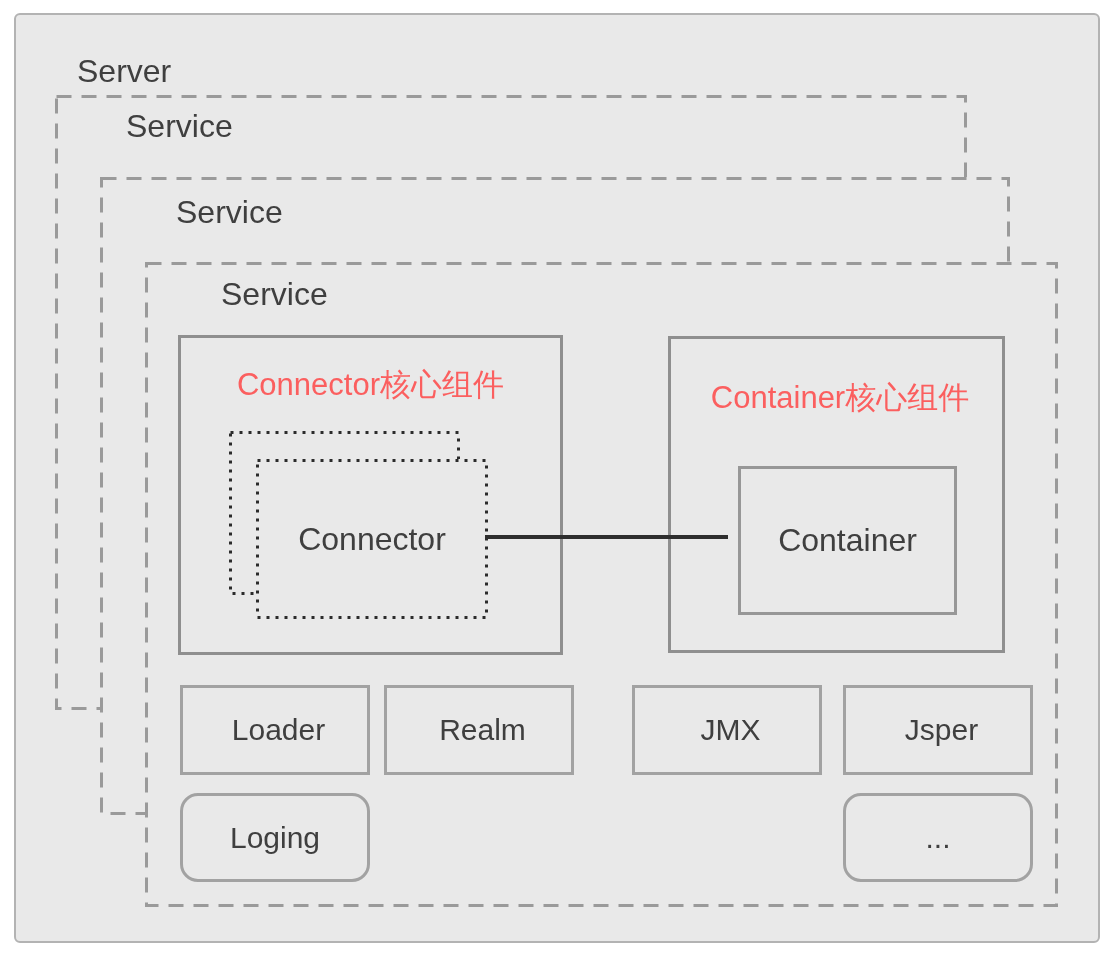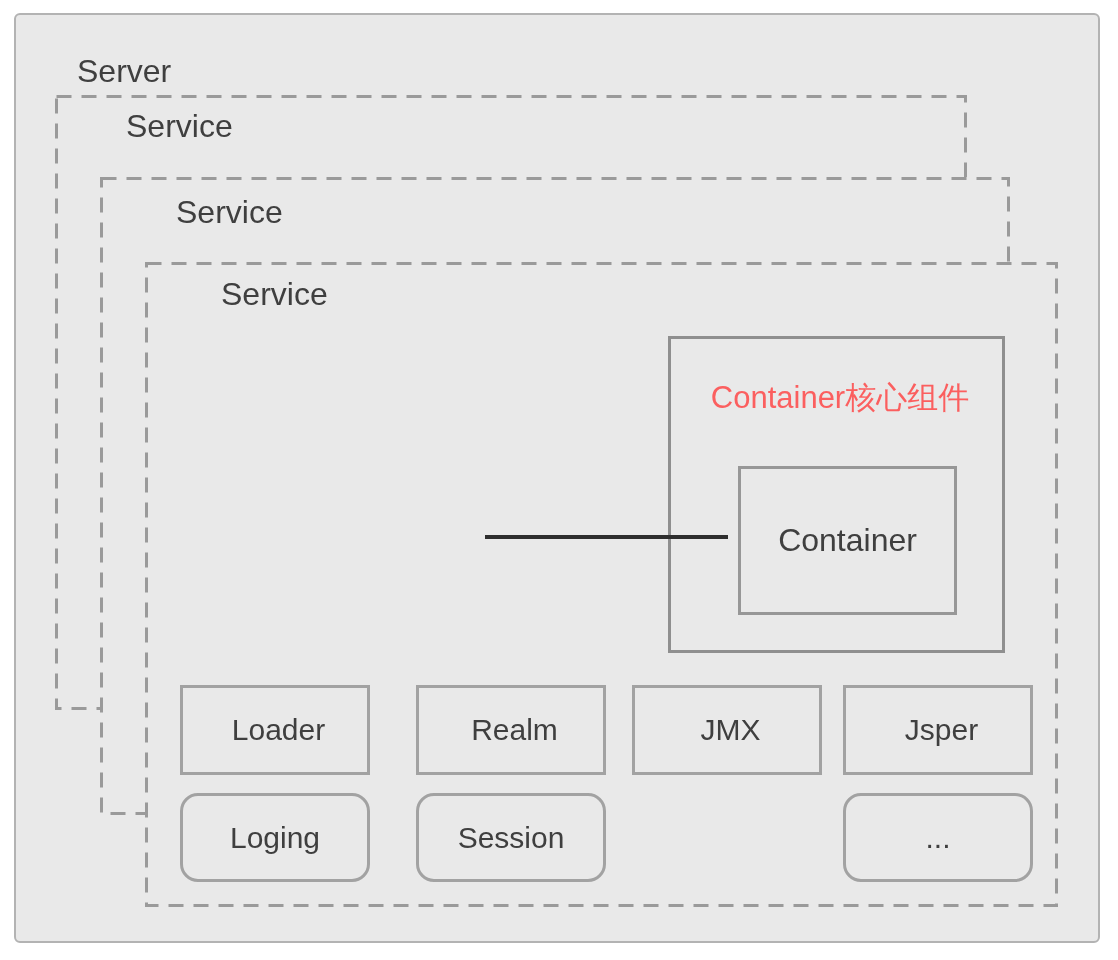--- a/index.html
+++ b/index.html
@@ -78,21 +78,21 @@
   
   .comp {
     position:absolute; width:190px; height:90px;
     border:3px solid var(--comp_border,#a2a2a2); box-sizing:border-box;
     background:var(--panel_fill,#e9e9e9);
     display:flex; align-items:center; justify-content:center;
     font-size:30px; color:var(--text_dark,#3f3f3f);
   }
   .r1 { top:685px;padding-left:7px; }
   .r2 { top:793px; height:89px;border-radius:18px; }
-  .c1 { left:180px; } .c2 { left:416px;justify-content:center; } .c3 { left:632px; } .c4 { left:843px; }
+  .c1 { left:180px; } .c2 { left:384px;justify-content:center; } .c3 { left:632px; } .c4 { left:843px; }
 </style>
 </head>
 <body>
 
 <div class="canvas">
 
   <div class="server">
     <span class="lbl server-lbl">Server</span>
   </div>
 
@@ -110,20 +110,34 @@
     <span class="lbl svc-lbl s2">Service</span>
   </div>
 
   <div class="service svc3">
     <svg class="dash-border" width="913" height="645">
         <rect x="1.5" y="1.5" width="910" height="642"></rect>
       </svg>
     <span class="lbl svc-lbl s3">Service</span>
   </div>
 
+  <div class="group connector-group">
+    <div class="red-title">Connector核心组件</div>
+    <div class="dotted-box back">
+      <svg width="231" height="164">
+          <rect x="1.5" y="1.5" width="228" height="161"></rect>
+        </svg>
+    </div>
+    <div class="dotted-box front">
+      <svg width="232" height="160">
+          <rect x="1.5" y="1.5" width="229" height="157"></rect>
+        </svg>
+      <span class="lbl comp-lbl">Connector</span>
+    </div>
+  </div>
 
   <div class="group container-group">
     <div class="red-title">Container核心组件</div>
     <div class="inner-solid">
       <span class="lbl comp-lbl">Container</span>
     </div>
   </div>
 
   <div class="link"></div>
 
@@ -135,20 +149,17 @@
   </div>
   <div class="comp r1 c3">
     <span>JMX</span>
   </div>
   <div class="comp r1 c4">
     <span>Jsper</span>
   </div>
   <div class="comp r2 c1">
     <span>Loging</span>
   </div>
-  <div class="comp r2 c2">
-    <span>Session</span>
-  </div>
   <div class="comp r2 c4">
     <span>...</span>
   </div>
 
 </div>
 
 </body></html>

